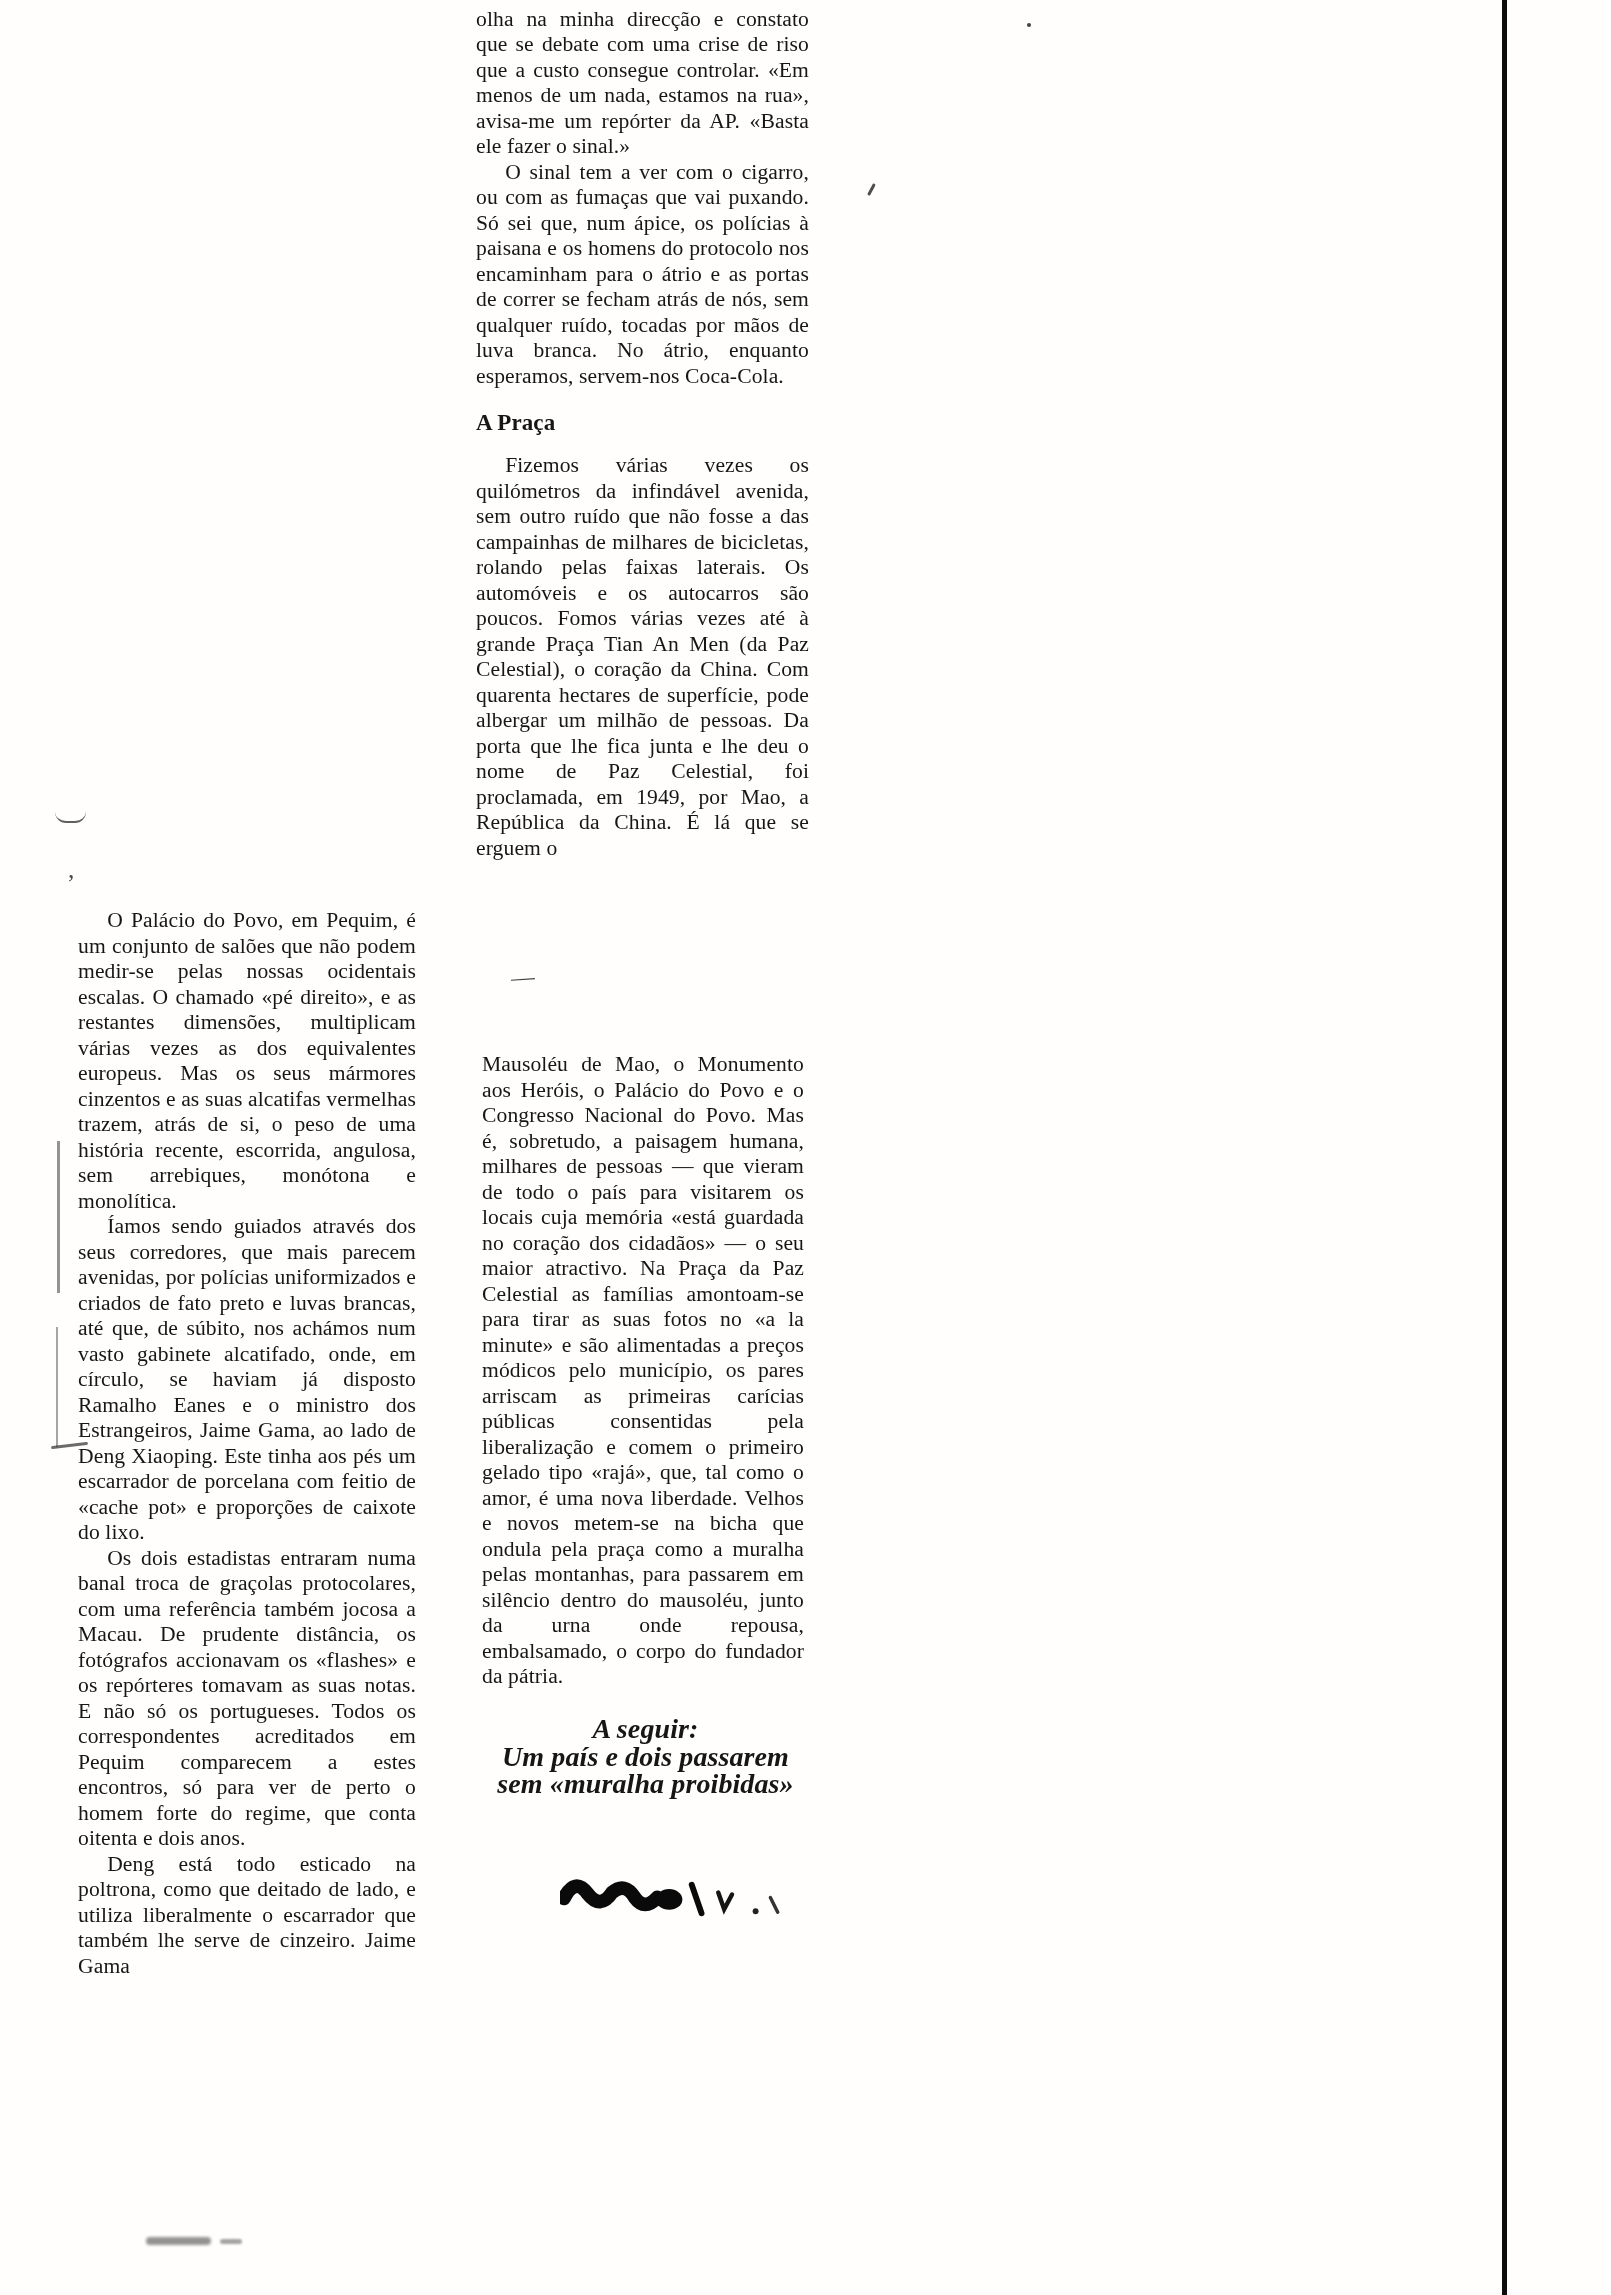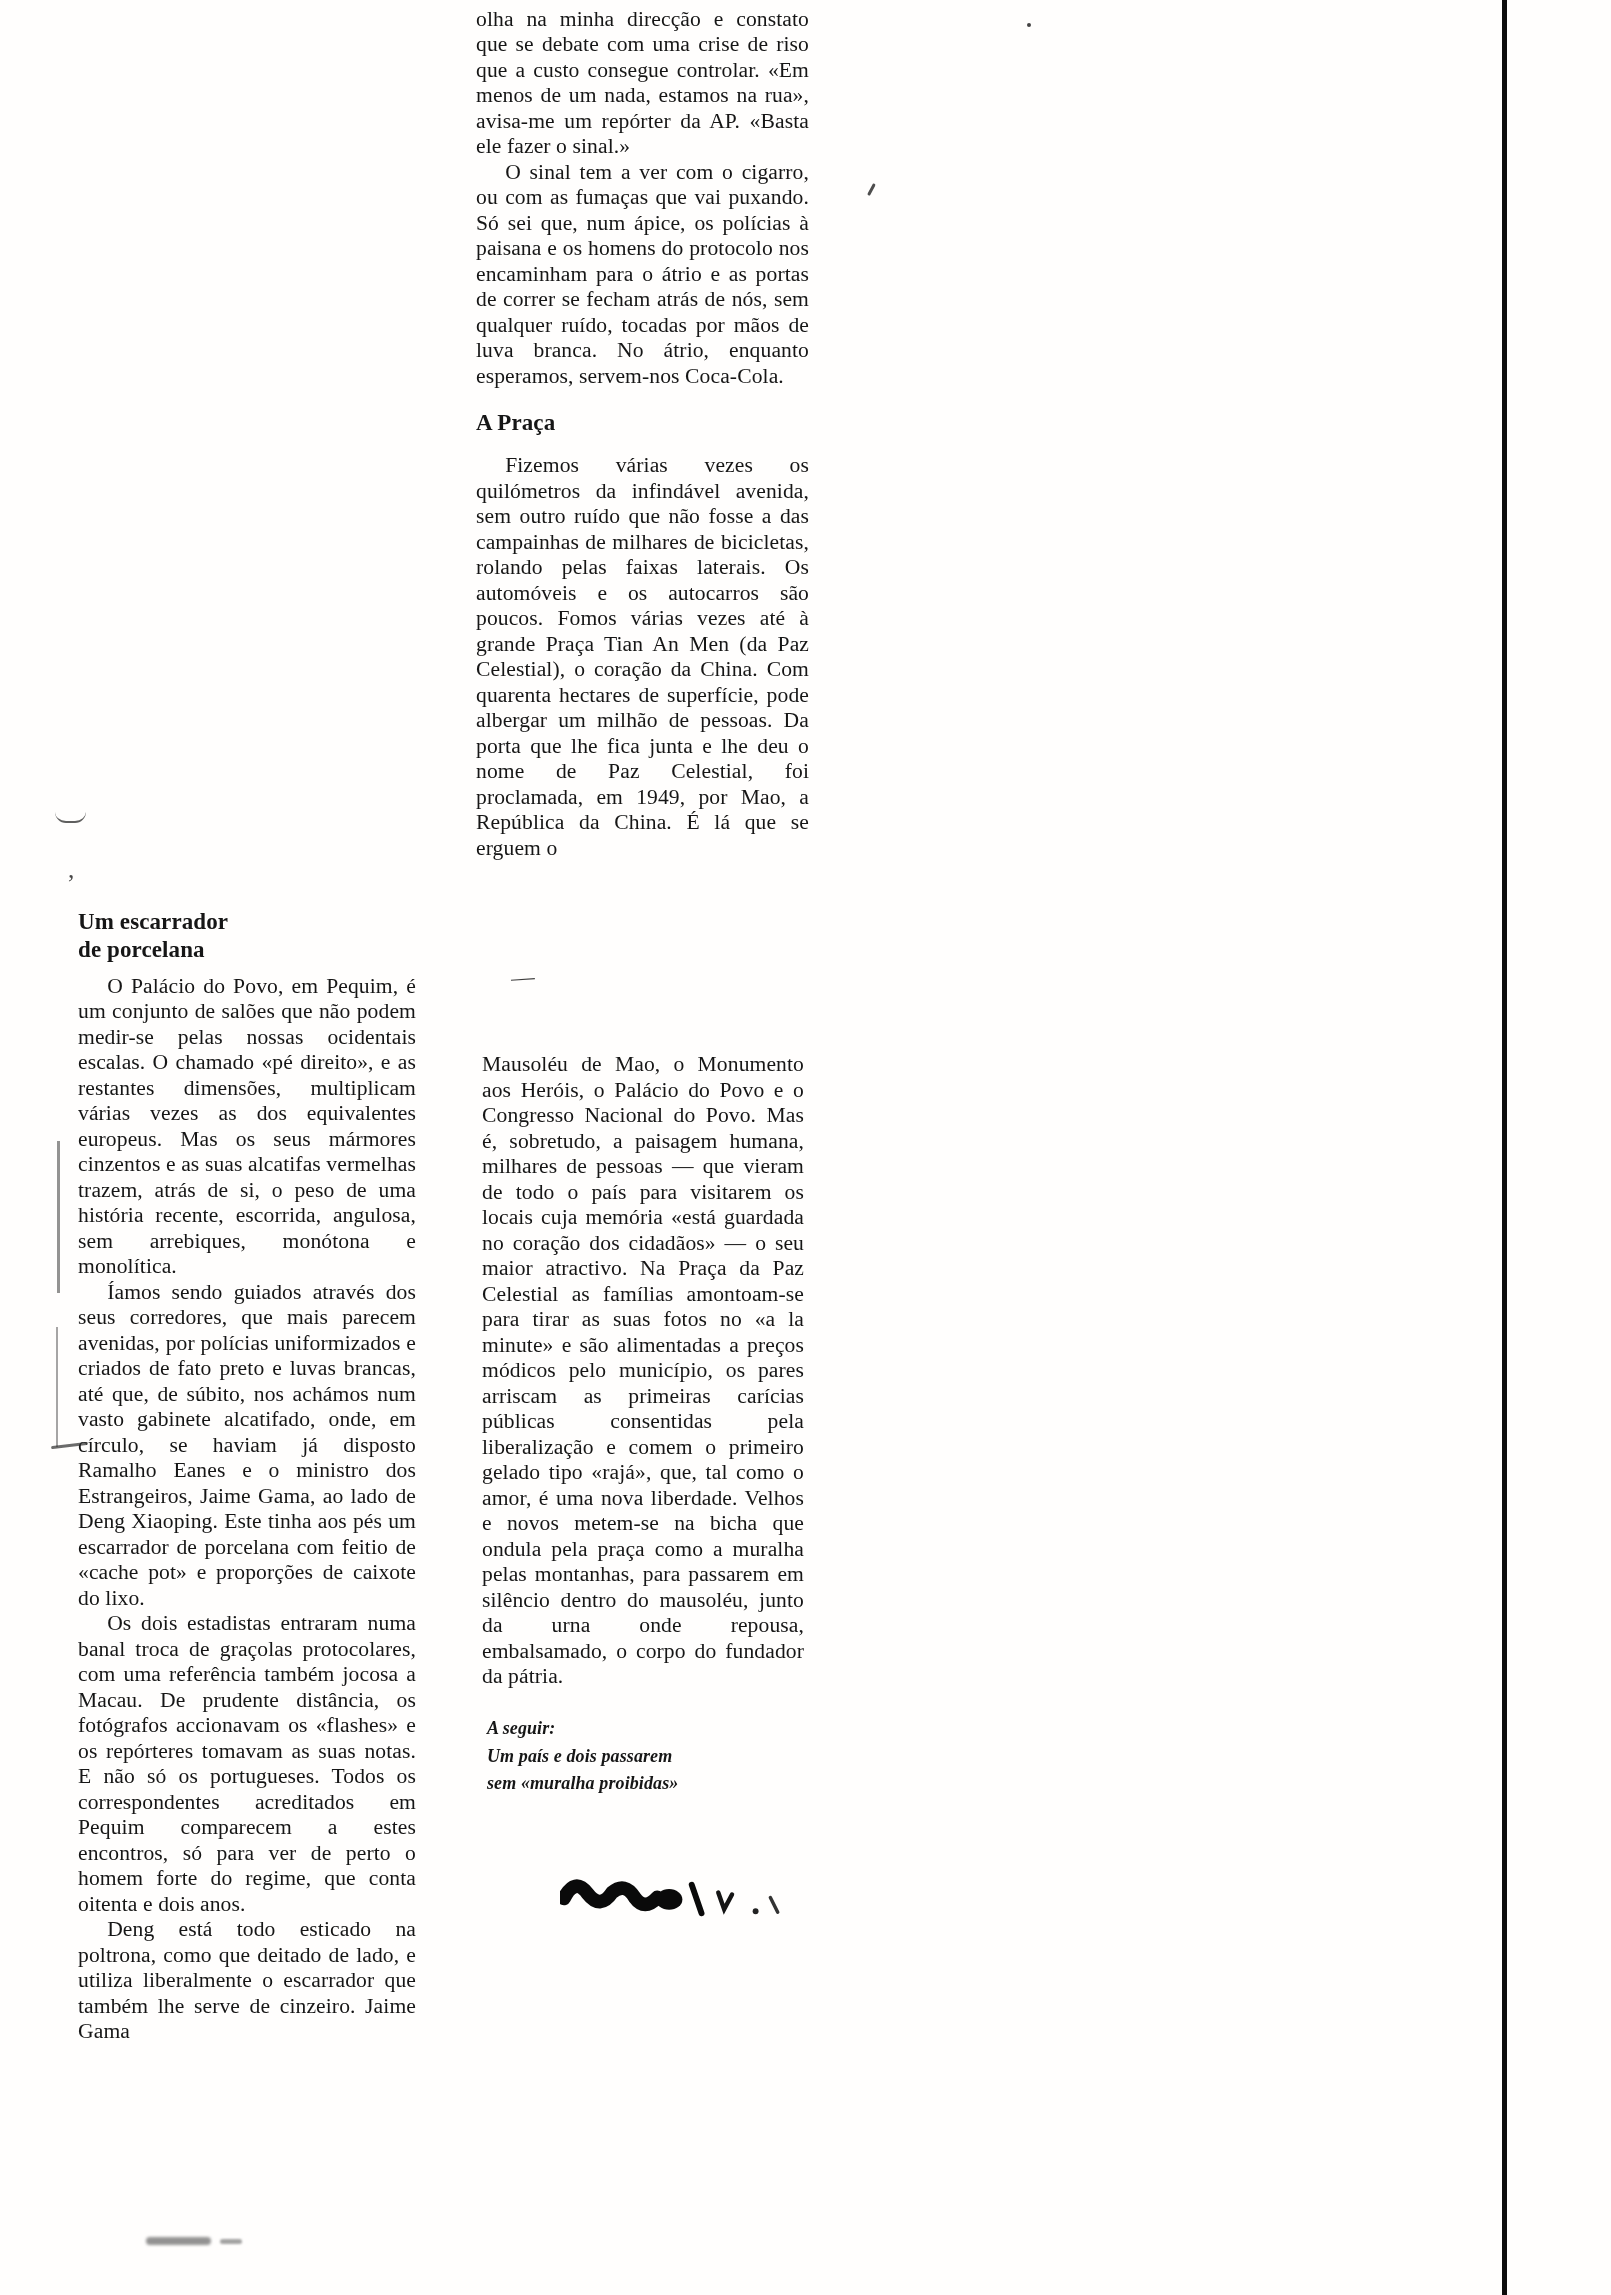--- a/index.html
+++ b/index.html
@@ -41,24 +41,24 @@
     font-weight:bold;
     text-align:left;
     line-height:27.5px;
     margin-bottom:10.8px;
   }
   .sub-heading span { display:block; }
 
   .teaser {
     margin-top:25.5px;
     margin-left:5px;
-    text-align:left;
+    text-align:center;
     font-style:italic;
     font-weight:bold;
-    font-size:18px;
+    font-size:28px;
     line-height:27.5px;
   }
   .teaser .t-line { display:block; }
 
   
   .scan-edge-line {
     position:absolute;
     left:1502px; top:0;
     width:5.4px; height:2295px;
     background:#0d0d0d;
@@ -91,24 +91,20 @@
   <div class="col col-right">
     <p class="para cont">Mausoléu de Mao, o Monumento aos Heróis, o Palácio do Povo e o Congresso Nacional do Povo. Mas é, sobretudo, a paisagem humana, milhares de pessoas — que vieram de todo o país para visitarem os locais cuja memória «está guardada no coração dos cidadãos» — o seu maior atractivo. Na Praça da Paz Celestial as famílias amontoam-se para tirar as suas fotos no «a la minute» e são alimentadas a preços módicos pelo município, os pares arriscam as primeiras carícias públicas consentidas pela liberalização e comem o primeiro gelado tipo «rajá», que, tal como o amor, é uma nova liberdade. Velhos e novos metem-se na bicha que ondula pela praça como a muralha pelas montanhas, para passarem em silêncio dentro do mausoléu, junto da urna onde repousa, embalsamado, o corpo do fundador da pátria.</p>
     <div class="teaser">
       <span class="t-line">A seguir:</span>
       <span class="t-line">Um país e dois passarem</span>
       <span class="t-line">sem «muralha proibidas»</span>
     </div>
   </div>
 
   <div class="col col-left">
-    <h2 class="sub-heading">
-      <span>Um escarrador</span>
-      <span>de porcelana</span>
-    </h2>
     <p class="para">O Palácio do Povo, em Pequim, é um conjunto de salões que não podem medir-se pelas nossas ocidentais escalas. O chamado «pé direito», e as restantes dimensões, multiplicam várias vezes as dos equivalentes europeus. Mas os seus mármores cinzentos e as suas alcatifas vermelhas trazem, atrás de si, o peso de uma história recente, escorrida, angulosa, sem arrebiques, monótona e monolítica.</p>
     <p class="para">Íamos sendo guiados através dos seus corredores, que mais parecem avenidas, por polícias uniformizados e criados de fato preto e luvas brancas, até que, de súbito, nos achámos num vasto gabinete alcatifado, onde, em círculo, se haviam já disposto Ramalho Eanes e o ministro dos Estrangeiros, Jaime Gama, ao lado de Deng Xiaoping. Este tinha aos pés um escarrador de porcelana com feitio de «cache pot» e proporções de caixote do lixo.</p>
     <p class="para">Os dois estadistas entraram numa banal troca de graçolas protocolares, com uma referência também jocosa a Macau. De prudente distância, os fotógrafos accionavam os «flashes» e os repórteres tomavam as suas notas. E não só os portugueses. Todos os correspondentes acreditados em Pequim comparecem a estes encontros, só para ver de perto o homem forte do regime, que conta oitenta e dois anos.</p>
     <p class="para">Deng está todo esticado na poltrona, como que deitado de lado, e utiliza liberalmente o escarrador que também lhe serve de cinzeiro. Jaime Gama</p>
   </div>
 
   <div class="scan-edge-line"></div>
 
   <div class="artifact dot-mark"></div>
   <div class="artifact grave-mark"></div>

